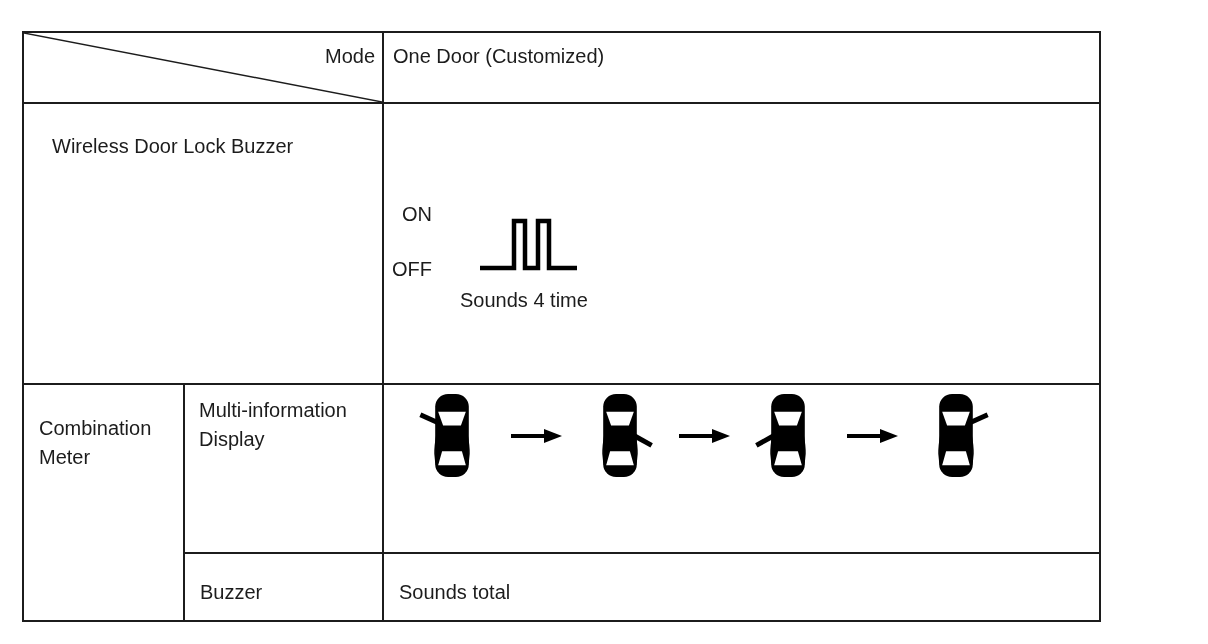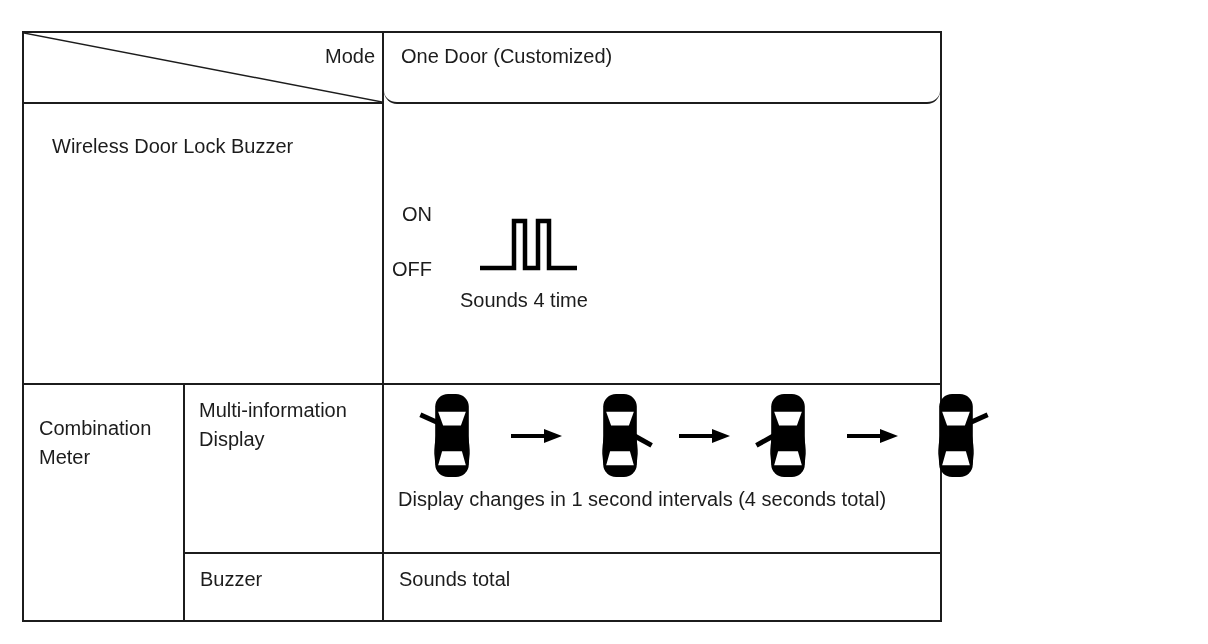--- a/index.html
+++ b/index.html
@@ -12,21 +12,21 @@
     position: relative;
     width: 1208px;
     height: 644px;
     background: #ffffff;
     overflow: hidden;
   }
   .spec-table {
     position: absolute;
     left: 22px;
     top: 31px;
-    width: 920px;
+    width: 1079px;
     height: 591px;
     border: 2px solid #1c1c1c;
     display: grid;
     grid-template-columns: 161px 199px auto;
     grid-template-rows: 71px 281px 169px auto;
     background: #ffffff;
     font-size: 20px;
     line-height: 1.45;
   }
   .cell { position: relative; background: #fff; }
@@ -42,25 +42,25 @@
   .c-cars          { grid-area: 3 / 3 / 4 / 4; }
   .c-buzzer-lbl    { grid-area: 4 / 2 / 5 / 3; }
   .c-buzzer-val    { grid-area: 4 / 3 / 5 / 4; }
 
   .diag-svg { position: absolute; inset: 0; width: 100%; height: 100%; display: block; }
   .corner-label {
     position: absolute;
     top: 9px;
     right: 7px;
   }
-  .pad-header { padding: 9px 0 0 17px; border-radius: 13px; }
+  .pad-header { padding: 9px 0 0 9px; }
   .wireless-label { position: absolute; top: 22px; left: 28px; white-space: nowrap; margin-top: 6px; }
   .combo-label { position: absolute; top: 29px; left: 15px; width: 135px; }
   .mid-label   { position: absolute; top: 11px; left: 14px; width: 170px; }
-  .pad-small { padding: 11px 0 0 15px; }
+  .pad-small { padding: 24px 0 0 15px; }
 
   
   .on-label  { position: absolute; left: 18px; top: 96px; }
   .off-label { position: absolute; left: 8px; top: 151px; }
   .wave-svg  { position: absolute; left: 94px; top: 112px; }
   .wave-caption { position: absolute; left: 76px; top: 182px; white-space: nowrap; }
 
   
   .cars-row {
     position: absolute;
@@ -168,21 +168,20 @@
             <path d="M9,42 C6,58 6,68 10,80" fill="none" stroke="#000" stroke-width="1.6"></path>
             <path d="M39,42 C42,58 42,68 38,80" fill="none" stroke="#000" stroke-width="1.6"></path>
             <rect x="7" y="2" width="34" height="84" rx="13" fill="#000"></rect>
             <polygon points="10,20 38,20 33,34 15,34" fill="#fff"></polygon>
             <polygon points="14,60 34,60 38,74 10,74" fill="#fff"></polygon>
             <line x1="38" y1="31" x2="56" y2="23" stroke="#000" stroke-width="5"></line>
           </svg>
         </div>
 
       </div>
-      <span class="cars-caption">Display changes in 1 second intervals (4 seconds total)</span>
     </div>
 
     <div class="cell br c-buzzer-lbl pad-small">
       <span>Buzzer</span>
     </div>
 
     <div class="cell c-buzzer-val pad-small">
       <span>Sounds total</span>
     </div>
 

